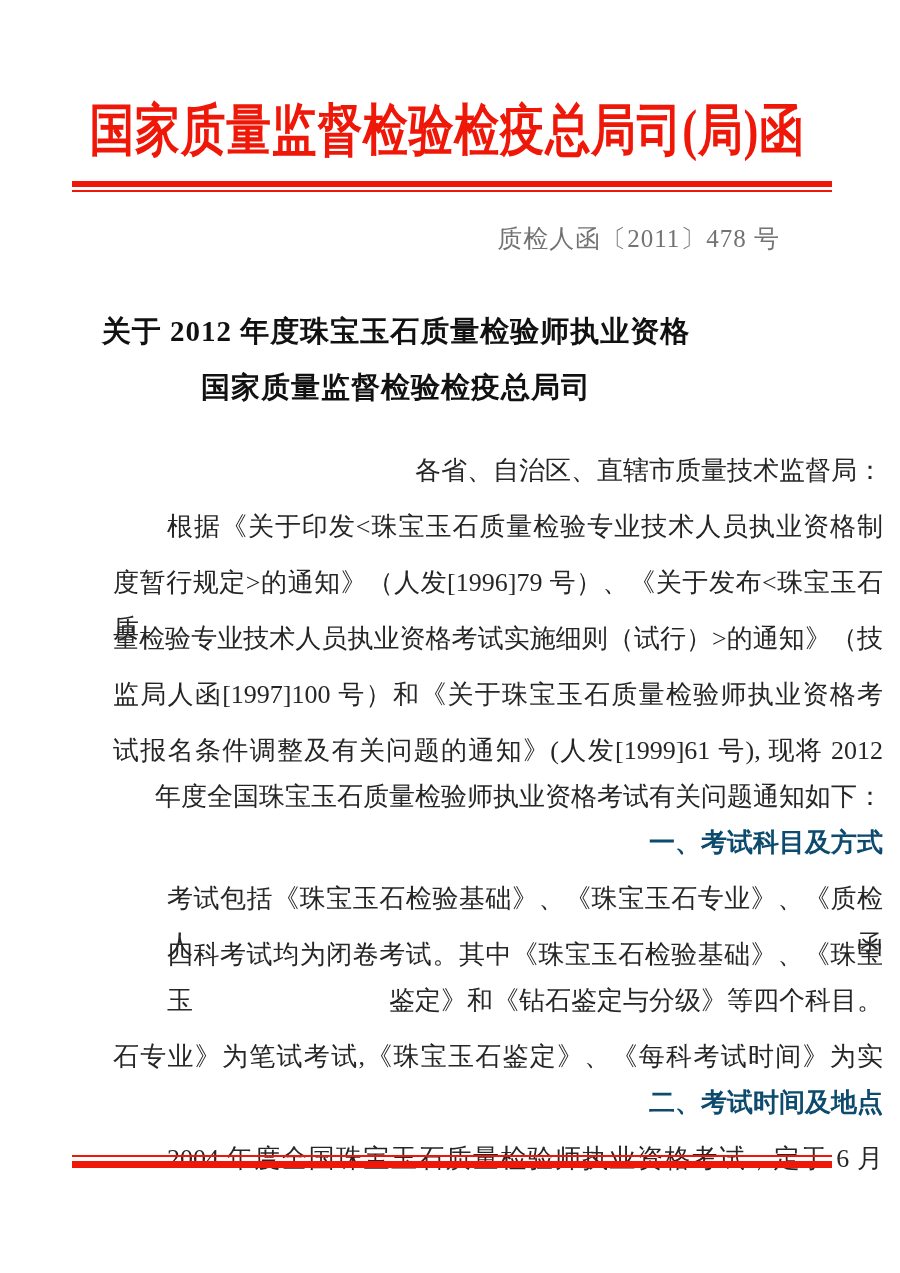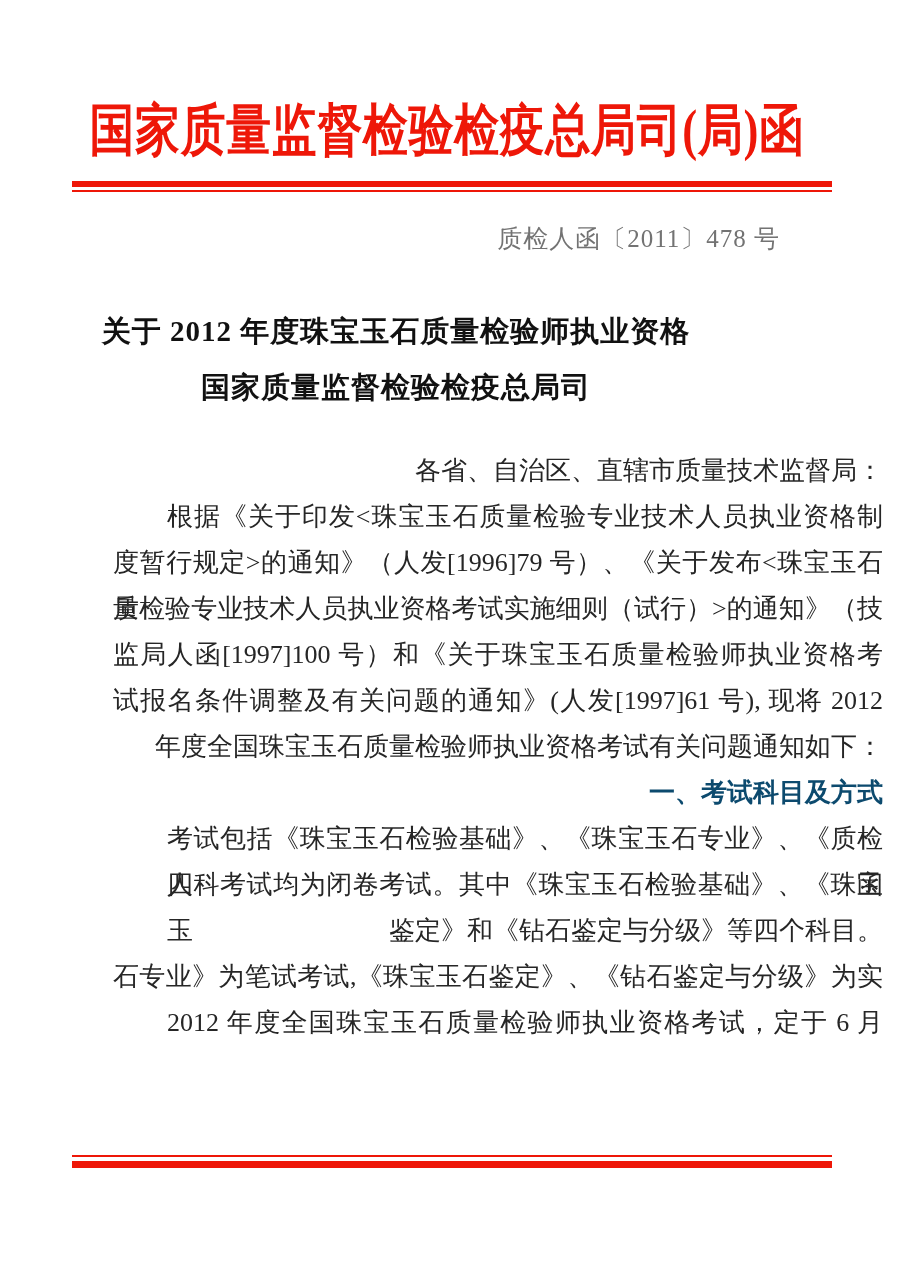--- a/index.html
+++ b/index.html
@@ -49,21 +49,21 @@
     text-align:center;font-weight:bold;color:#111;
     font-size:29px;line-height:56px;letter-spacing:1px;
   }
 
   
   .body-block{
     position:absolute;left:113px;top:448px;width:770px;
     font-size:26px;line-height:46px;color:var(--ink);
   }
   .line{height:46px;overflow:visible;text-align:right;}
-  .line.j{text-align:justify;text-align-last:justify;}
+  .line.j{text-align:justify;text-align-last:justify;margin-top:10px;}
   .line.b{font-weight:bold;color:#0c4a6e;}
   .line.ind1{padding-left:40px;}
   .line.ind2{padding-left:54px;}
 </style>
 </head>
 <body>
 
 <div class="page">
 
   <div class="letterhead">
@@ -79,26 +79,27 @@
     <div>关于 2012 年度珠宝玉石质量检验师执业资格</div>
     <div>国家质量监督检验检疫总局司</div>
   </div>
 
   <div class="body-block">
       <div class="line">各省、自治区、直辖市质量技术监督局：</div>
       <div class="line j ind2">根据《关于印发&lt;珠宝玉石质量检验专业技术人员执业资格制</div>
       <div class="line j">度暂行规定&gt;的通知》（人发[1996]79 号）、《关于发布&lt;珠宝玉石质</div>
       <div class="line j">量检验专业技术人员执业资格考试实施细则（试行）&gt;的通知》（技</div>
       <div class="line j">监局人函[1997]100 号）和《关于珠宝玉石质量检验师执业资格考</div>
-      <div class="line j">试报名条件调整及有关问题的通知》(人发[1997]61 号), 现将 2012</div>
+      <div class="line j">试报名条件调整及有关问题的通知》(人发[1999]61 号), 现将 2012</div>
       <div class="line">年度全国珠宝玉石质量检验师执业资格考试有关问题通知如下：</div>
       <div class="line b ind1">一、考试科目及方式</div>
       <div class="line j ind2">考试包括《珠宝玉石检验基础》、《珠宝玉石专业》、《质检人函</div>
       <div class="line j ind2">四科考试均为闭卷考试。其中《珠宝玉石检验基础》、《珠宝玉</div>
       <div class="line">鉴定》和《钻石鉴定与分级》等四个科目。</div>
-      <div class="line j">石专业》为笔试考试,《珠宝玉石鉴定》、《钻石鉴定与分级》为实</div>
-      <div class="line j ind2">2012 年度全国珠宝玉石质量检验师执业资格考试，定于 6 月</div>
+      <div class="line j">石专业》为笔试考试,《珠宝玉石鉴定》、《每科考试时间》为实</div>
+      <div class="line b ind1">二、考试时间及地点</div>
+      <div class="line j ind2">2004 年度全国珠宝玉石质量检验师执业资格考试，定于 6 月</div>
     </div>
 
   <div class="rule f-thin"></div>
   <div class="rule f-thick"></div>
 
 </div>
 
 </body></html>

